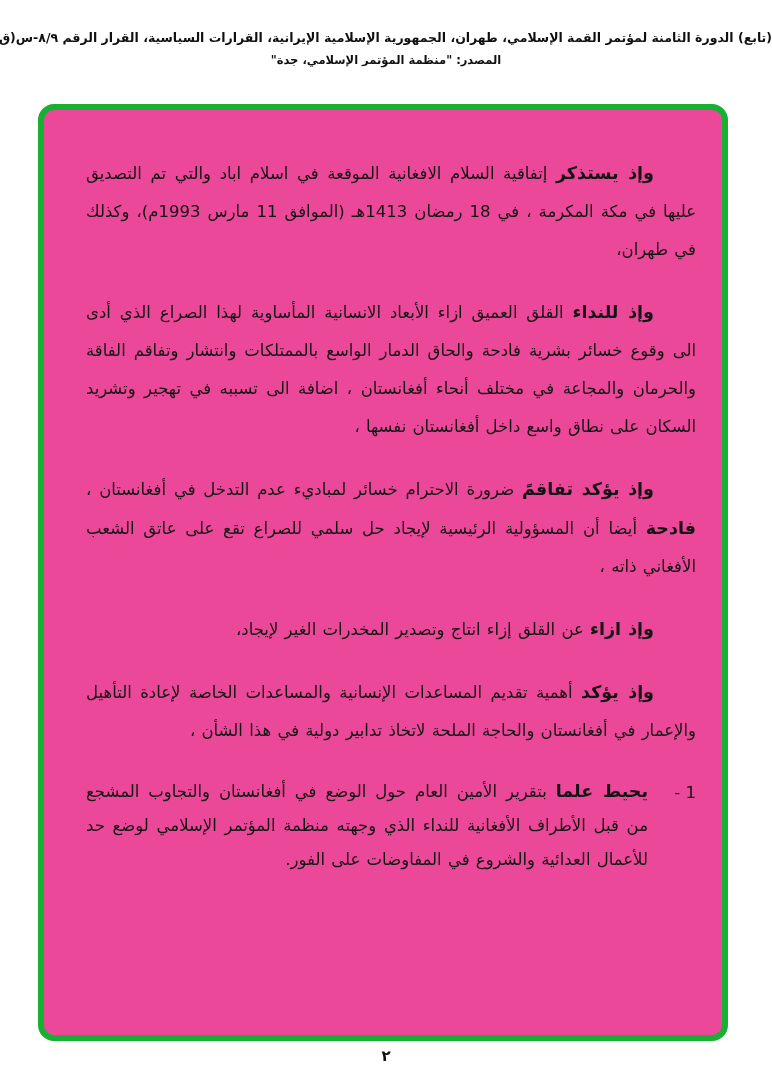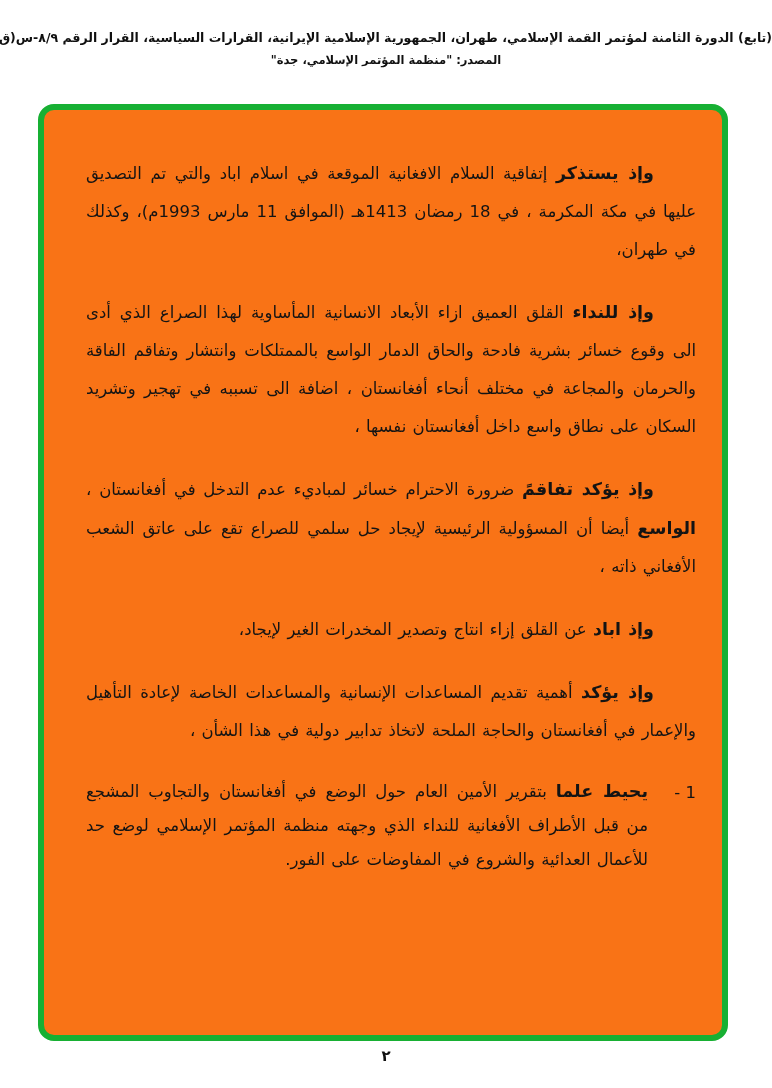--- a/index.html
+++ b/index.html
@@ -42,21 +42,21 @@
     left: 38px;
     top: 104px;
     width: 690px;
     height: 937px;
     box-sizing: border-box;
     border: 6px solid #17b033;
     border-radius: 16px;
     padding: 44px 26px 0 42px;
     direction: rtl;
     overflow: hidden;
-    background: #f97316;
+    background: #ec4899;
   }
   .para {
     font-size: 16.5px;
     line-height: 38px;
     text-align: justify;
     text-indent: 42px;
     margin: 0 0 24px 0;
     word-spacing: 1px;
   }
   .para b, .item b {
@@ -106,23 +106,23 @@
     <div class="line2">المصدر:  "منظمة المؤتمر الإسلامي، جدة"</div>
   </div>
 
   <div class="doc-frame">
 
     <p class="para"><b>وإذ يستذكر</b><span> إتفاقية السلام الافغانية الموقعة في اسلام اباد والتي تم التصديق عليها في مكة المكرمة ، في 18 رمضان 1413هـ (الموافق 11 مارس 1993م)، وكذلك في طهران،</span></p>
 
 
     <p class="para"><b>وإذ للنداء</b><span> القلق العميق ازاء الأبعاد الانسانية المأساوية لهذا الصراع الذي أدى الى وقوع خسائر بشرية فادحة والحاق الدمار الواسع بالممتلكات وانتشار وتفاقم الفاقة والحرمان والمجاعة في مختلف أنحاء أفغانستان ، اضافة الى تسببه في تهجير وتشريد السكان على نطاق واسع داخل أفغانستان نفسها ،</span></p>
 
-    <p class="para"><b>وإذ يؤكد تفاقمً</b><span> ضرورة الاحترام خسائر لمباديء عدم التدخل في أفغانستان ، </span><b>الواسع</b><span> أيضا أن المسؤولية الرئيسية لإيجاد حل سلمي للصراع تقع على عاتق الشعب الأفغاني ذاته ،</span></p>
+    <p class="para"><b>وإذ يؤكد تفاقمً</b><span> ضرورة الاحترام خسائر لمباديء عدم التدخل في أفغانستان ، </span><b>فادحة</b><span> أيضا أن المسؤولية الرئيسية لإيجاد حل سلمي للصراع تقع على عاتق الشعب الأفغاني ذاته ،</span></p>
 
-    <p class="para"><b>وإذ اباد</b><span> عن القلق إزاء انتاج وتصدير المخدرات الغير لإيجاد،</span></p>
+    <p class="para"><b>وإذ ازاء</b><span> عن القلق إزاء انتاج وتصدير المخدرات الغير لإيجاد،</span></p>
 
     <p class="para"><b>وإذ يؤكد</b><span> أهمية تقديم المساعدات الإنسانية والمساعدات الخاصة لإعادة التأهيل والإعمار في أفغانستان والحاجة الملحة لاتخاذ تدابير دولية في هذا الشأن ،</span></p>
 
     <div class="item">
       <span class="item-num">1 -</span>
       <span class="item-body"><b>يحيط علما</b><span> بتقرير الأمين العام حول الوضع في أفغانستان والتجاوب المشجع من قبل الأطراف الأفغانية للنداء الذي وجهته منظمة المؤتمر الإسلامي لوضع حد للأعمال العدائية والشروع في المفاوضات على الفور.</span></span>
     </div>
 
   </div>
 

